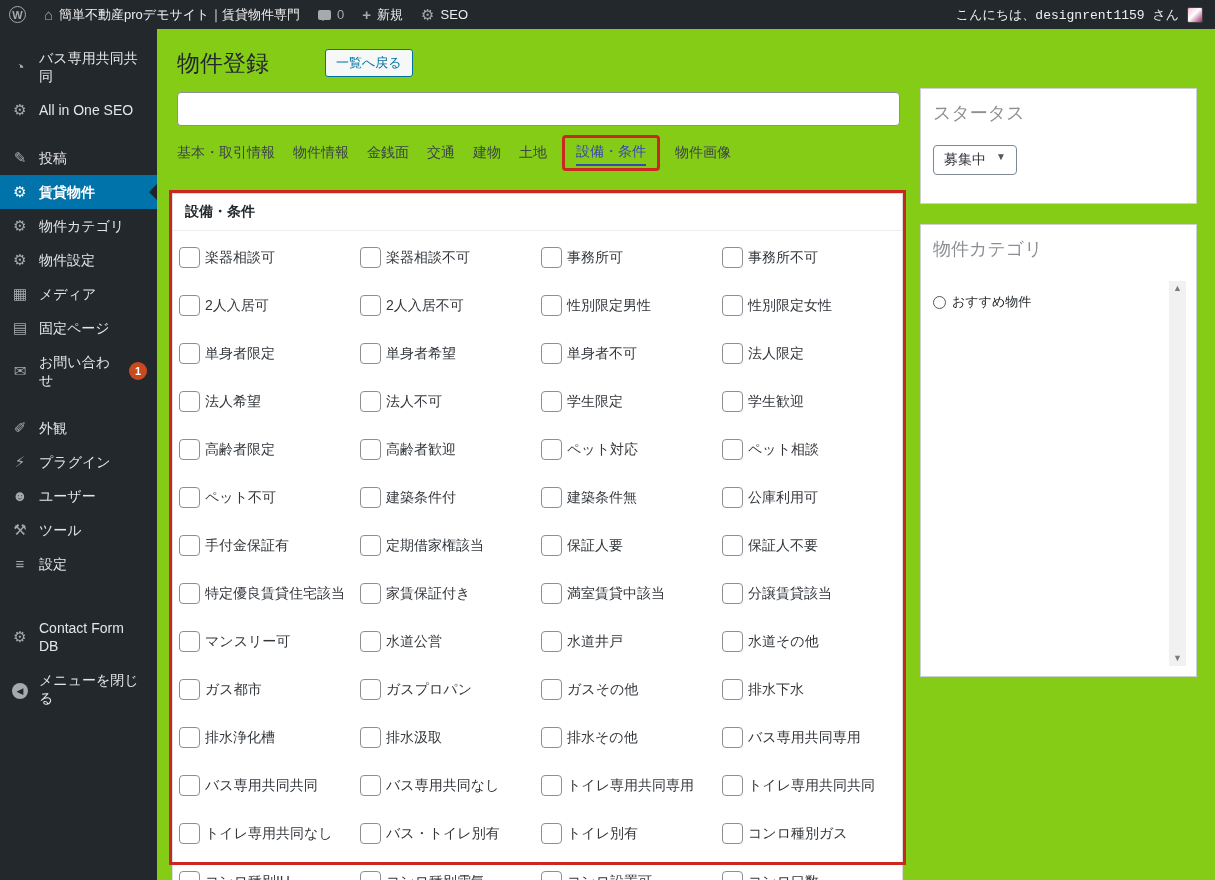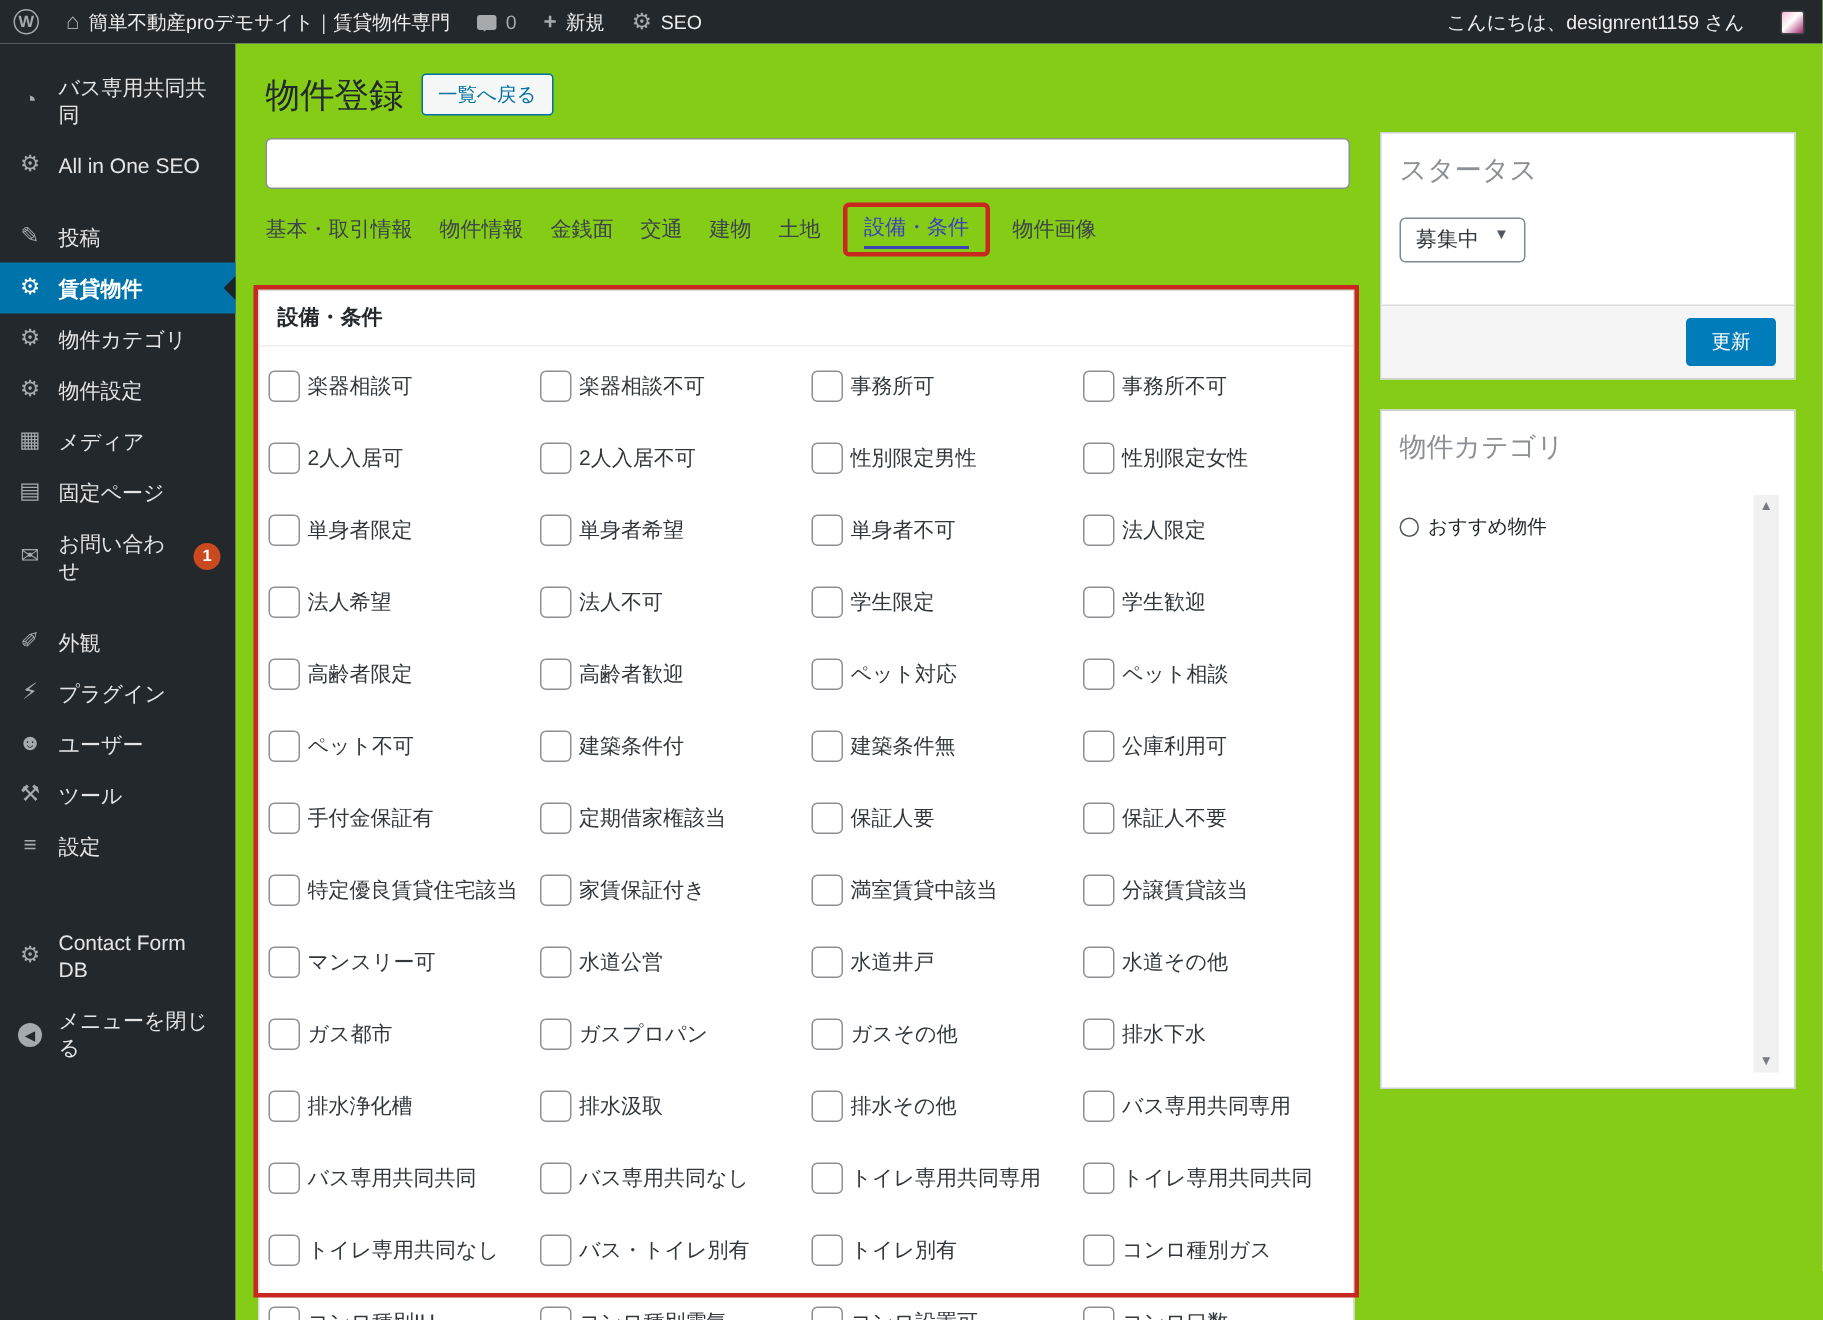--- a/index.html
+++ b/index.html
@@ -17,21 +17,21 @@
   .ab-item { display:flex; align-items:center; gap:6px; padding:0 9px; height:29px; cursor:pointer; }
   .ab-icon { color:#a7aaad; font-size:15px; line-height:1; }
   .wp-logo {
     width:17px; height:17px; border:1.6px solid #a7aaad; border-radius:50%;
     display:flex; align-items:center; justify-content:center;
     font-size:11px; font-weight:bold; color:#a7aaad;
   }
   .bubble { position:relative; width:13px; height:10px; background:#a7aaad; border-radius:2px; display:inline-block; }
   .bubble::after { content:""; position:absolute; left:2px; bottom:-4px; border:3px solid transparent; border-top-color:#a7aaad; }
   .ab-count { color:#a7aaad; }
-  .ab-right { margin-left:auto; display:flex; align-items:center; gap:24px; padding-right:12px; }
+  .ab-right { margin-left:auto; display:flex; align-items:center; gap:8px; padding-right:12px;font-family:Liberation Mono, monospace; }
   .avatar { width:16px; height:16px; border-radius:2px; background:linear-gradient(135deg,#f6bcd6 0%,#ffffff 45%,#a3286e 100%); border:1px solid #444; }
 
   
   .sidebar {
     position:absolute; left:0; top:29px; width:157px; height:851px;
     background:#23282d; color:#e5e5e5; padding-top:12px; z-index:40;
   }
   .mi {
     position:relative; display:flex; align-items:center; gap:9px;
     padding:8px 10px; font-size:14px; line-height:18px; cursor:pointer; color:#e5e5e5;
@@ -55,21 +55,21 @@
     display:inline-flex; align-items:center; justify-content:center; font-size:9px;
   }
 
   
   .content { position:absolute; left:157px; top:29px; width:1058px; height:851px; background:#84cc16; overflow:hidden; }
   .main-col { position:absolute; left:20px; top:19px; width:723px; }
   .title-row { display:flex; align-items:center; gap:12px; }
   .page-title { font-size:23px; font-weight:400; color:#23282d; line-height:30px; }
   .btn-secondary {
     font-size:13px; padding:4px 10px; background:#f6f7f7; color:#0071a1;
-    border:1px solid #0071a1; border-radius:3px; cursor:pointer;
+    border:1px solid #0071a1; border-radius:3px; cursor:pointer;margin-left:44px;
   }
   .title-input {
     margin-top:14px; width:723px; height:34px; background:#fff;
     border:1px solid #8c8f94; border-radius:4px; padding:0 10px; font-size:15px;
   }
   .tabs { margin-top:10px; height:34px; display:flex; align-items:center; gap:18px; font-size:14px; color:#3c434a; }
   .tab { cursor:pointer; padding:6px 0; }
   .tab-active-wrap {
     position:relative; border:3px solid #c8281f; border-radius:4px;
     padding:5px 11px 7px 11px; margin:-5px -3px;
@@ -542,23 +542,20 @@
   </div>
 
   <div class="right-col">
     <div class="postbox">
       <div class="postbox-head">スタータス</div>
       <div class="status-body">
         <span class="select-ctl">
           <span>募集中</span>
           <span class="select-chevron">▼</span>
         </span>
-      </div>
-      <div class="status-foot">
-        <button class="btn-primary">更新</button>
       </div>
     </div>
 
     <div class="postbox catbox">
       <div class="postbox-head">物件カテゴリ</div>
       <div class="cat-body">
         <label class="cat-item">
           <span class="radio-circle"></span>
           <span class="cat-label">おすすめ物件</span>
         </label>

